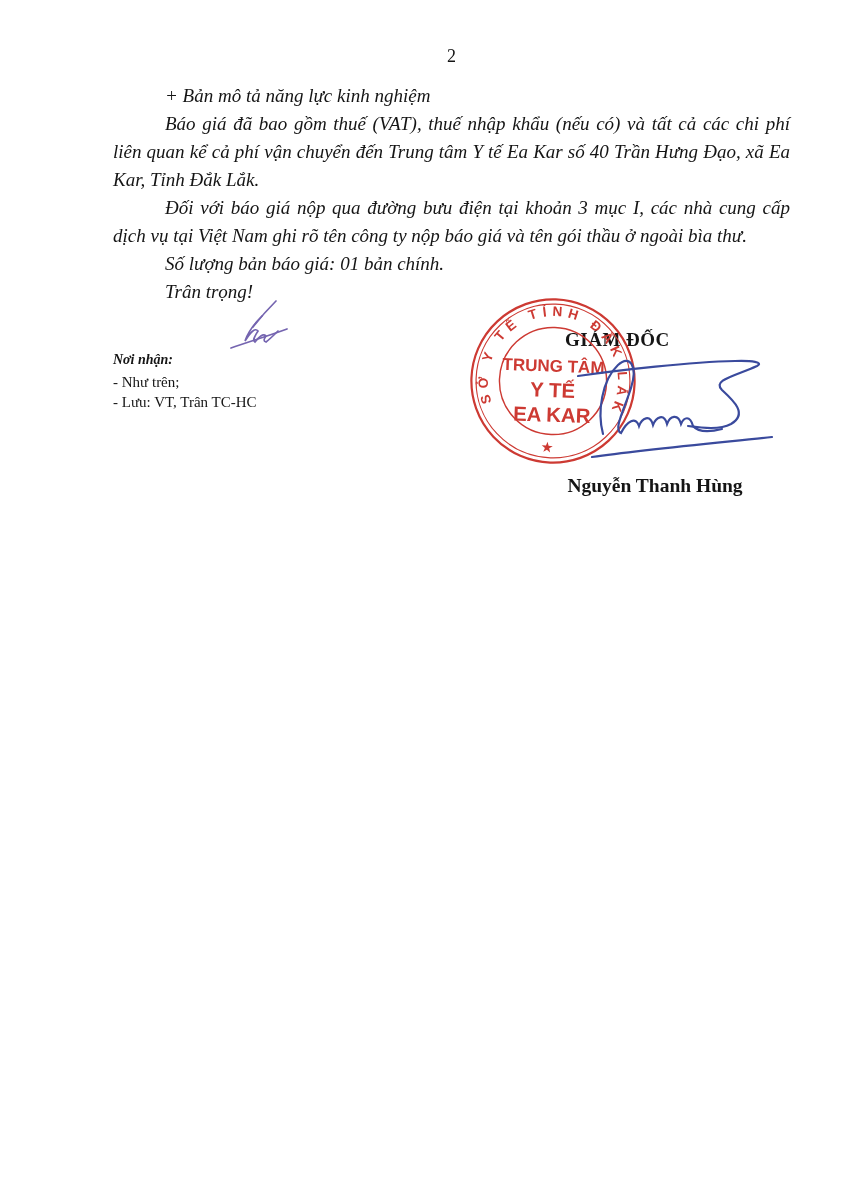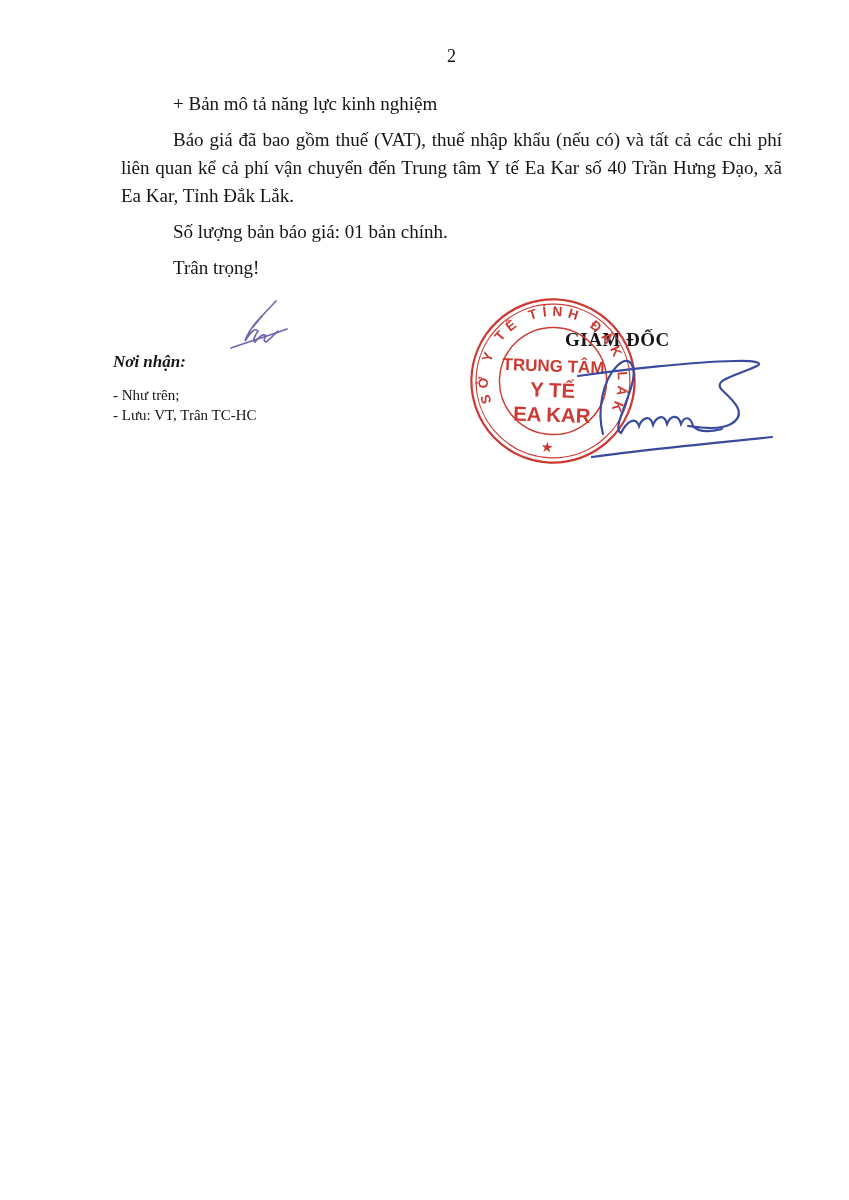--- a/index.html
+++ b/index.html
@@ -16,36 +16,37 @@
     position: absolute;
     top: 46px; left: 113px; right: 59px;
     text-align: center;
     font-size: 18px;
   }
   .content {
     position: absolute;
     top: 82px; left: 113px; right: 59px;
   }
   .content p {
-    margin: 8px;
+    margin: 0;
     font-size: 19px;
     line-height: 28px;
     text-align: justify;
     text-indent: 52px;
+    font-style: italic;
   }
   .recipients {
     position: absolute;
     top: 352px; left: 113px;
     width: 380px;
   }
   .recipients-heading {
-    font-size: 17px;
+    font-size: 14px;
     font-weight: bold;
     font-style: italic;
-    margin-bottom: 13px;
+    margin-bottom: 4px;
   }
   .recipient-line {
     font-size: 15px;
     line-height: 20px;
   }
   .sign-title {
     position: absolute;
     top: 329px; left: 565px;
     width: 180px;
     text-align: left;
@@ -120,20 +121,21 @@
 </head>
 <body>
 
 <div class="page">
 
   <div class="page-number">2</div>
 
   <div class="content">
     <p>+ Bản mô tả năng lực kinh nghiệm</p>
     <p>Báo giá đã bao gồm thuế (VAT), thuế nhập khẩu (nếu có) và tất cả các chi phí liên quan kể cả phí vận chuyển đến Trung tâm Y tế Ea Kar số 40 Trần Hưng Đạo, xã Ea Kar, Tỉnh Đắk Lắk.</p>
+    <p>Đối với báo giá nộp qua đường bưu điện tại khoản 3 mục I, các nhà cung cấp dịch vụ tại Việt Nam ghi rõ tên công ty nộp báo giá và tên gói thầu ở ngoài bìa thư.</p>
     <p>Số lượng bản báo giá: 01 bản chính.</p>
     <p>Trân trọng!</p>
   </div>
 
   <div class="recipients">
     <div class="recipients-heading">Nơi nhận:</div>
     <div class="recipient-line">- Như trên;</div>
     <div class="recipient-line">- Lưu: VT, Trân TC-HC</div>
   </div>
 
@@ -160,14 +162,15 @@
     <path d="M 603 434 C 597 412, 602 380, 618 365 C 630 354, 638 366, 631 388 C 624 410, 613 430, 621 433 C 627 421, 636 416, 639 426 C 642 418, 650 414, 653 425 C 656 417, 664 413, 667 424 C 670 416, 678 413, 681 424 C 684 417, 690 415, 693 426 C 698 432, 710 432, 722 429"></path>
     <path d="M 592 457 C 640 450, 715 443, 772 437"></path>
   </svg>
 
   <svg class="initial-ink" viewBox="215 293 90 70" xmlns="http://www.w3.org/2000/svg">
     <path d="M 276 301 C 268 309, 260 318, 253 327"></path>
     <path d="M 262 316 C 254 324, 248 332, 245 341 C 250 333, 255 327, 258 331 C 255 336, 252 340, 255 342 C 259 337, 263 333, 266 336 C 264 339, 263 341, 266 342 C 270 339, 274 335, 278 331"></path>
     <path d="M 231 348 C 248 342, 268 336, 287 329"></path>
   </svg>
 
+  <div class="signer-name">Nguyễn Thanh Hùng</div>
 
 </div>
 
 </body></html>

